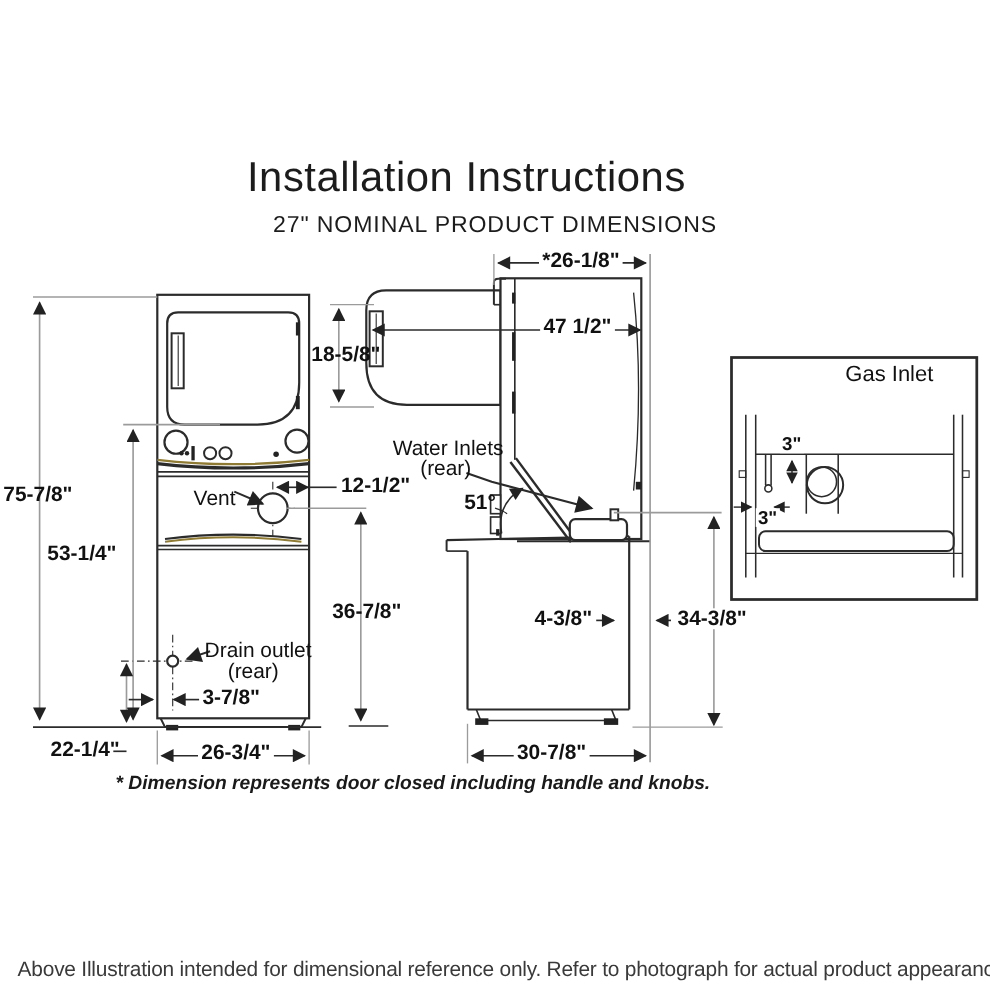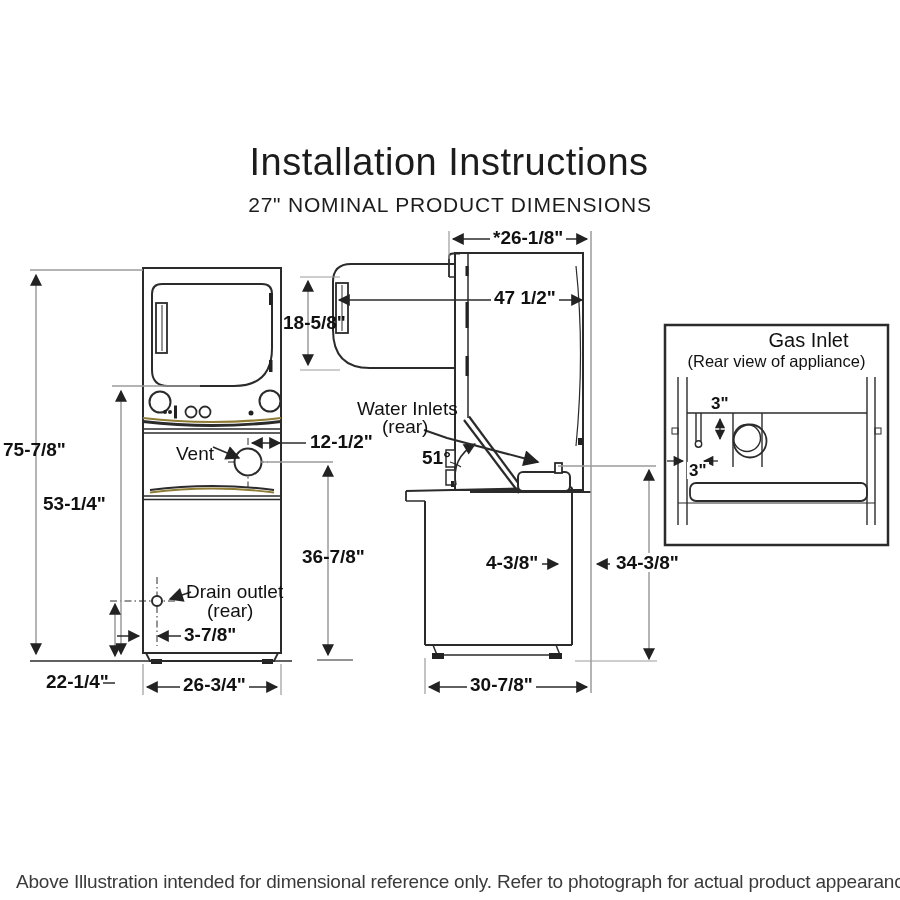--- a/index.html
+++ b/index.html
@@ -167,21 +167,21 @@
       <path d="M696,441 Q698.5,446 701,441"></path>
       <circle cx="698.5" cy="444" r="3.2" fill="#fff"></circle>
       <path d="M720,419 V439" stroke-width="1.3" marker-start="url(#ah)" marker-end="url(#ah)"></path>
       <path d="M667,461 H683" stroke-width="1.3" marker-end="url(#ah)"></path>
       <path d="M704,461 H718" stroke-width="1.3" marker-start="url(#ah)"></path>
       <rect x="690" y="483" width="177" height="18" rx="6" stroke-width="1.8"></rect>
       <path d="M678,503 H875" stroke-width="1.2"></path>
     </g>
   </svg>
 
-  <div class="abs title ctr" style="left:0;top:143;width:848px;top:143px;margin-left:25px;">Installation Instructions</div>
+  <div class="abs title ctr" style="left:0;top:143;width:848px;top:143px;">Installation Instructions</div>
   <div class="abs subtitle ctr" style="left:0;top:194px;width:900px;">27" NOMINAL PRODUCT DIMENSIONS</div>
 
   <div class="abs dim" style="left:3px;top:440px;">75-7/8"</div>
   <div class="abs dim" style="left:43px;top:494px;">53-1/4"</div>
   <div class="abs dim" style="left:46px;top:672px;">22-1/4"</div>
   <div class="abs dim bg" style="left:180px;top:675px;">26-3/4"</div>
   <div class="abs txt" style="left:176px;top:444px;text-align:right;">Vent</div>
   <div class="abs dim bg" style="left:307px;top:432px;">12-1/2"</div>
   <div class="abs dim" style="left:302px;top:547px;">36-7/8"</div>
   <div class="abs txt" style="left:186px;top:582px;">Drain outlet</div>
@@ -192,20 +192,20 @@
   <div class="abs dim bg" style="left:490px;top:228px;">*26-1/8"</div>
   <div class="abs dim bg" style="left:491px;top:288px;">47 1/2"</div>
   <div class="abs txt" style="left:357px;top:399px;">Water Inlets</div>
   <div class="abs txt" style="left:382px;top:417px;">(rear)</div>
   <div class="abs dim" style="left:422px;top:448px;">51°</div>
   <div class="abs dim bg" style="left:483px;top:553px;">4-3/8"</div>
   <div class="abs dim bg" style="left:613px;top:553px;">34-3/8"</div>
   <div class="abs dim bg" style="left:467px;top:675px;">30-7/8"</div>
 
   <div class="abs gastitle ctr" style="left:665px;top:330px;width:223px;">Gas Inlet</div>
-  <div class="abs gassub ctr" style="left:665px;top:353px;width:223px;">(Rear view of appliance)</div>
   <div class="abs smdim" style="left:709px;top:395px;">3"</div>
   <div class="abs smdim" style="left:687px;top:462px;">3"</div>
 
+  <div class="abs note1" style="left:105px;top:703px;">* Dimension represents door closed including handle and knobs.</div>
 
   <div class="abs footer" style="left:16px;top:872px;">Above Illustration intended for dimensional reference only. Refer to photograph for actual product appearance.</div>
 
 </div>
 
 </body></html>

